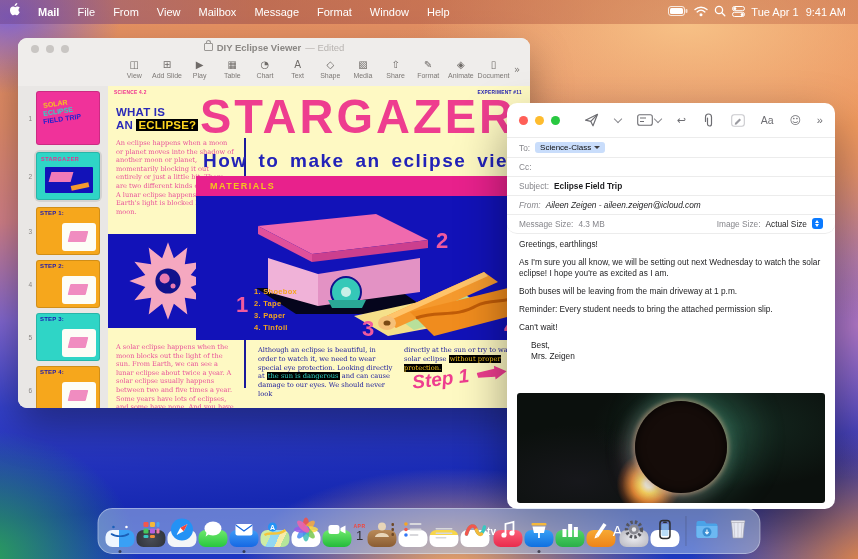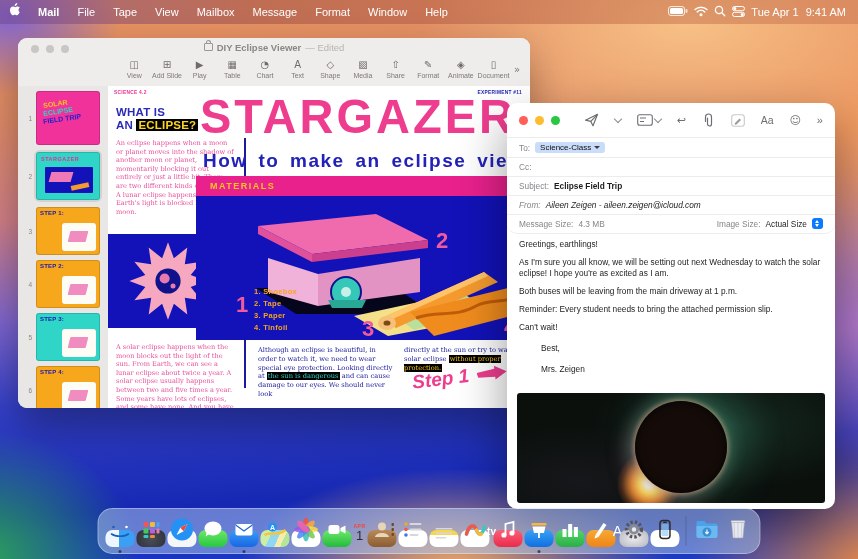--- a/index.html
+++ b/index.html
@@ -55,21 +55,21 @@
   .t-pink{background:#f0329a;}
   .step-lbl{position:absolute;left:3px;top:2px;font-size:6px;font-weight:800;color:#1a18b0;letter-spacing:.2px;}
   .step-art{position:absolute;right:3px;bottom:3px;width:34px;height:28px;background:#fdfdf6;border-radius:3px;}
   .step-art:before{content:"";position:absolute;left:7px;top:8px;width:18px;height:11px;background:#f08cc0;transform:skewX(-14deg);border-radius:1px;}
   .t1-line{display:block;font-weight:800;font-size:7px;line-height:8px;transform:rotate(-8deg);margin-left:6px;}
   .t2-title{position:absolute;left:4px;top:3px;font-size:5.5px;font-weight:800;color:#ee2d8f;letter-spacing:.5px;}
   .t2-box{position:absolute;left:8px;top:14px;right:6px;bottom:6px;background:#1212b8;border-radius:1px;}
   .t2-box i{position:absolute;left:5px;top:5px;width:22px;height:10px;background:#f07ab8;transform:skewX(-16deg);}
   .t2-box b{position:absolute;right:4px;bottom:4px;width:18px;height:5px;background:#f59a2e;transform:rotate(-12deg);}
   
-  #slide{position:absolute;left:90px;top:48px;right:0;bottom:0;background:#ffffff;overflow:hidden;}
+  #slide{position:absolute;left:90px;top:48px;right:0;bottom:0;background:#fef9c3;overflow:hidden;}
   .tagL{position:absolute;left:6px;top:4px;font-size:4.8px;font-weight:800;color:#ee2d8f;letter-spacing:.3px;}
   .tagR{position:absolute;right:8px;top:4px;font-size:4.8px;font-weight:800;color:#1a18b0;letter-spacing:.3px;}
   #colL{position:absolute;left:8px;top:20px;width:120px;}
   .q{font-size:11.5px;font-weight:800;color:#2a2ab8;line-height:13px;letter-spacing:.2px;}
   .hl{background:#000;color:#ffd61f;padding:0 2px;}
   .pinkp{font-family:"DejaVu Serif",serif;font-size:6.6px;line-height:8.6px;color:#e8509a;margin-top:7px;}
   #sunbox{position:absolute;left:-8px;top:148px;width:128px;height:94px;background:#1212b8;}
   #sunbox svg{position:absolute;left:26px;top:5px;}
   #divider{position:absolute;left:136px;top:52px;width:2px;height:250px;background:#1a1a9c;}
   #bigtitle{position:absolute;left:92px;top:2px;font-size:47px;font-weight:700;color:#ee3d8f;letter-spacing:3px;transform:scaleY(1.04);white-space:nowrap;}
@@ -97,21 +97,21 @@
   .mrow{position:absolute;left:0;right:0;height:19px;display:flex;align-items:center;padding:0 12px;border-bottom:1px solid #ececec;font-size:8.3px;}
   .mlabel{color:#86868b;margin-right:5px;}
   .mval{color:#1d1d1f;}
   .pill{background:#c9ddfb;border-radius:3px;padding:1px 5px;font-size:8px;color:#0b0b0c;display:flex;align-items:center;gap:3px;}
   .pill .tri{width:0;height:0;border-left:3px solid transparent;border-right:3px solid transparent;border-top:3.5px solid #3c3c40;}
   .stepper{width:11px;height:11px;background:#0a7aff;border-radius:3px;margin-left:5px;position:relative;}
   .stepper:before{content:"";position:absolute;left:3px;top:2px;border-left:2.5px solid transparent;border-right:2.5px solid transparent;border-bottom:3px solid #fff;}
   .stepper:after{content:"";position:absolute;left:3px;bottom:2px;border-left:2.5px solid transparent;border-right:2.5px solid transparent;border-top:3px solid #fff;}
   #mail-body{position:absolute;left:12px;right:12px;top:136px;font-size:8.3px;line-height:11px;color:#1d1d1f;}
   #mail-body p{margin:0 0 7px;}
-  #mail-body p.tight{margin:10px;padding-left:12px;}
+  #mail-body p.tight{margin:0;padding-left:12px;}
   #attach{position:absolute;left:10px;top:290px;width:308px;height:110px;border-radius:3px;background:#0b100d;overflow:hidden;}
   #attach .tint{position:absolute;inset:0;background:radial-gradient(200px 90px at 70% 30%,rgba(40,90,70,.35),transparent 70%),radial-gradient(160px 80px at 20% 80%,rgba(50,40,60,.3),transparent 70%);}
   #moon{position:absolute;left:118px;top:8px;width:92px;height:92px;border-radius:50%;background:#150c09;
     box-shadow:0 0 16px 5px rgba(110,210,170,.25), 14px -8px 34px 12px rgba(80,190,150,.22),
       -8px 8px 20px 2px rgba(220,110,160,.25), 0 0 4px 2px rgba(255,150,110,.55), inset 0 0 10px rgba(0,0,0,.9);}
   #flare{position:absolute;left:100px;top:62px;width:64px;height:58px;
     background:radial-gradient(circle at 50% 50%, #fffbe2 0 8%, #ffd94e 22%, rgba(255,150,50,.85) 40%, rgba(255,120,40,.25) 62%, transparent 75%);}
   
   #dock{position:absolute;left:50%;bottom:5px;transform:translateX(-50%);z-index:40;height:44px;
     background:rgba(180,205,240,.5);border:1px solid rgba(255,255,255,.35);border-radius:15px;
@@ -128,21 +128,21 @@
 <div id="desktop"></div>
 
 <div id="menubar">
   <span class="mi">
     <svg width="11" height="13" viewBox="0 0 11 13">
         <path fill="#fff" d="M7.6 2.1c.5-.6.8-1.4.7-2.1-.7.1-1.5.5-2 1.1-.4.5-.8 1.3-.7 2 .8.1 1.5-.4 2-1zM9.5 6.9c0-1.4 1.2-2.1 1.2-2.1S9.9 3.6 8.6 3.6c-1 0-1.9.6-2.4.6-.5 0-1.3-.6-2.2-.6C2.4 3.6 1 4.9 1 7.3c0 2.4 1.8 5 2.9 5 .6 0 1.1-.5 2-.5.9 0 1.3.5 2 .5 1.1 0 2.5-2.4 2.8-3.4 0 0-1.2-.6-1.2-2z"></path>
       </svg>
   </span>
   <span class="mi app">Mail</span>
   <span class="mi">File</span>
-  <span class="mi">Tape</span>
+  <span class="mi">From</span>
   <span class="mi">View</span>
   <span class="mi">Mailbox</span>
   <span class="mi">Message</span>
   <span class="mi">Format</span>
   <span class="mi">Window</span>
   <span class="mi">Help</span>
   <span class="spring"></span>
   <span class="st">
     <span><svg width="20" height="10" viewBox="0 0 20 10">
           <rect x="0.5" y="0.5" width="16" height="9" rx="2.5" fill="none" stroke="rgba(255,255,255,.8)"></rect>

